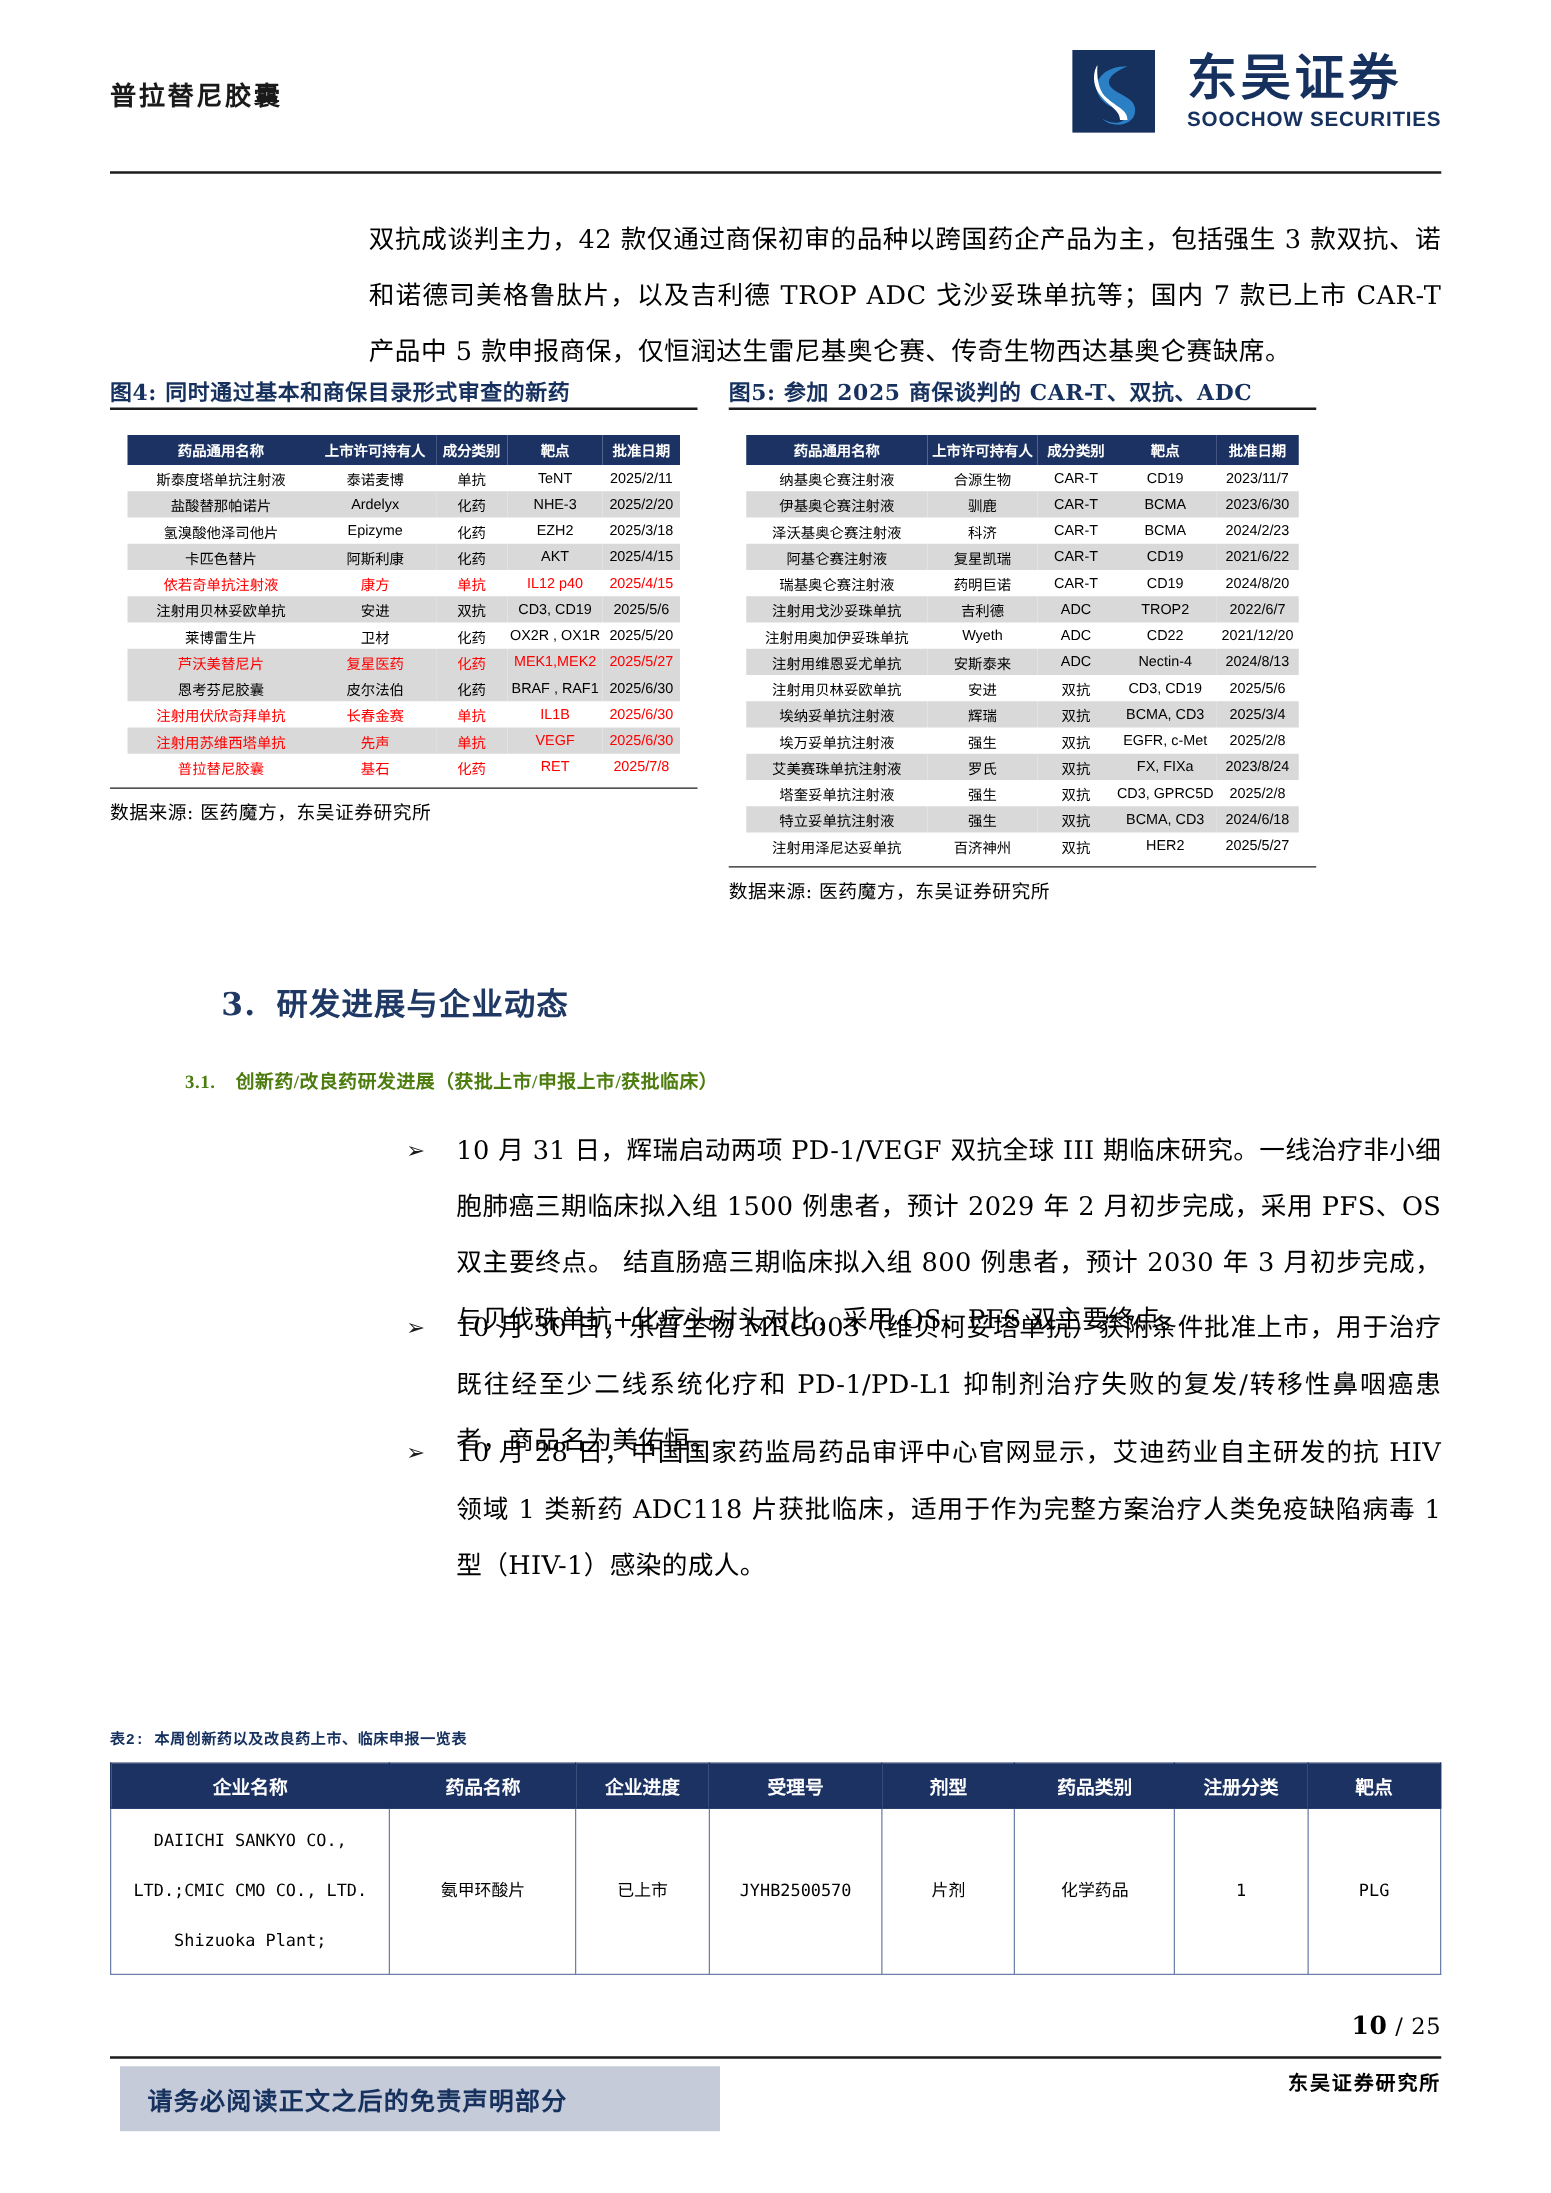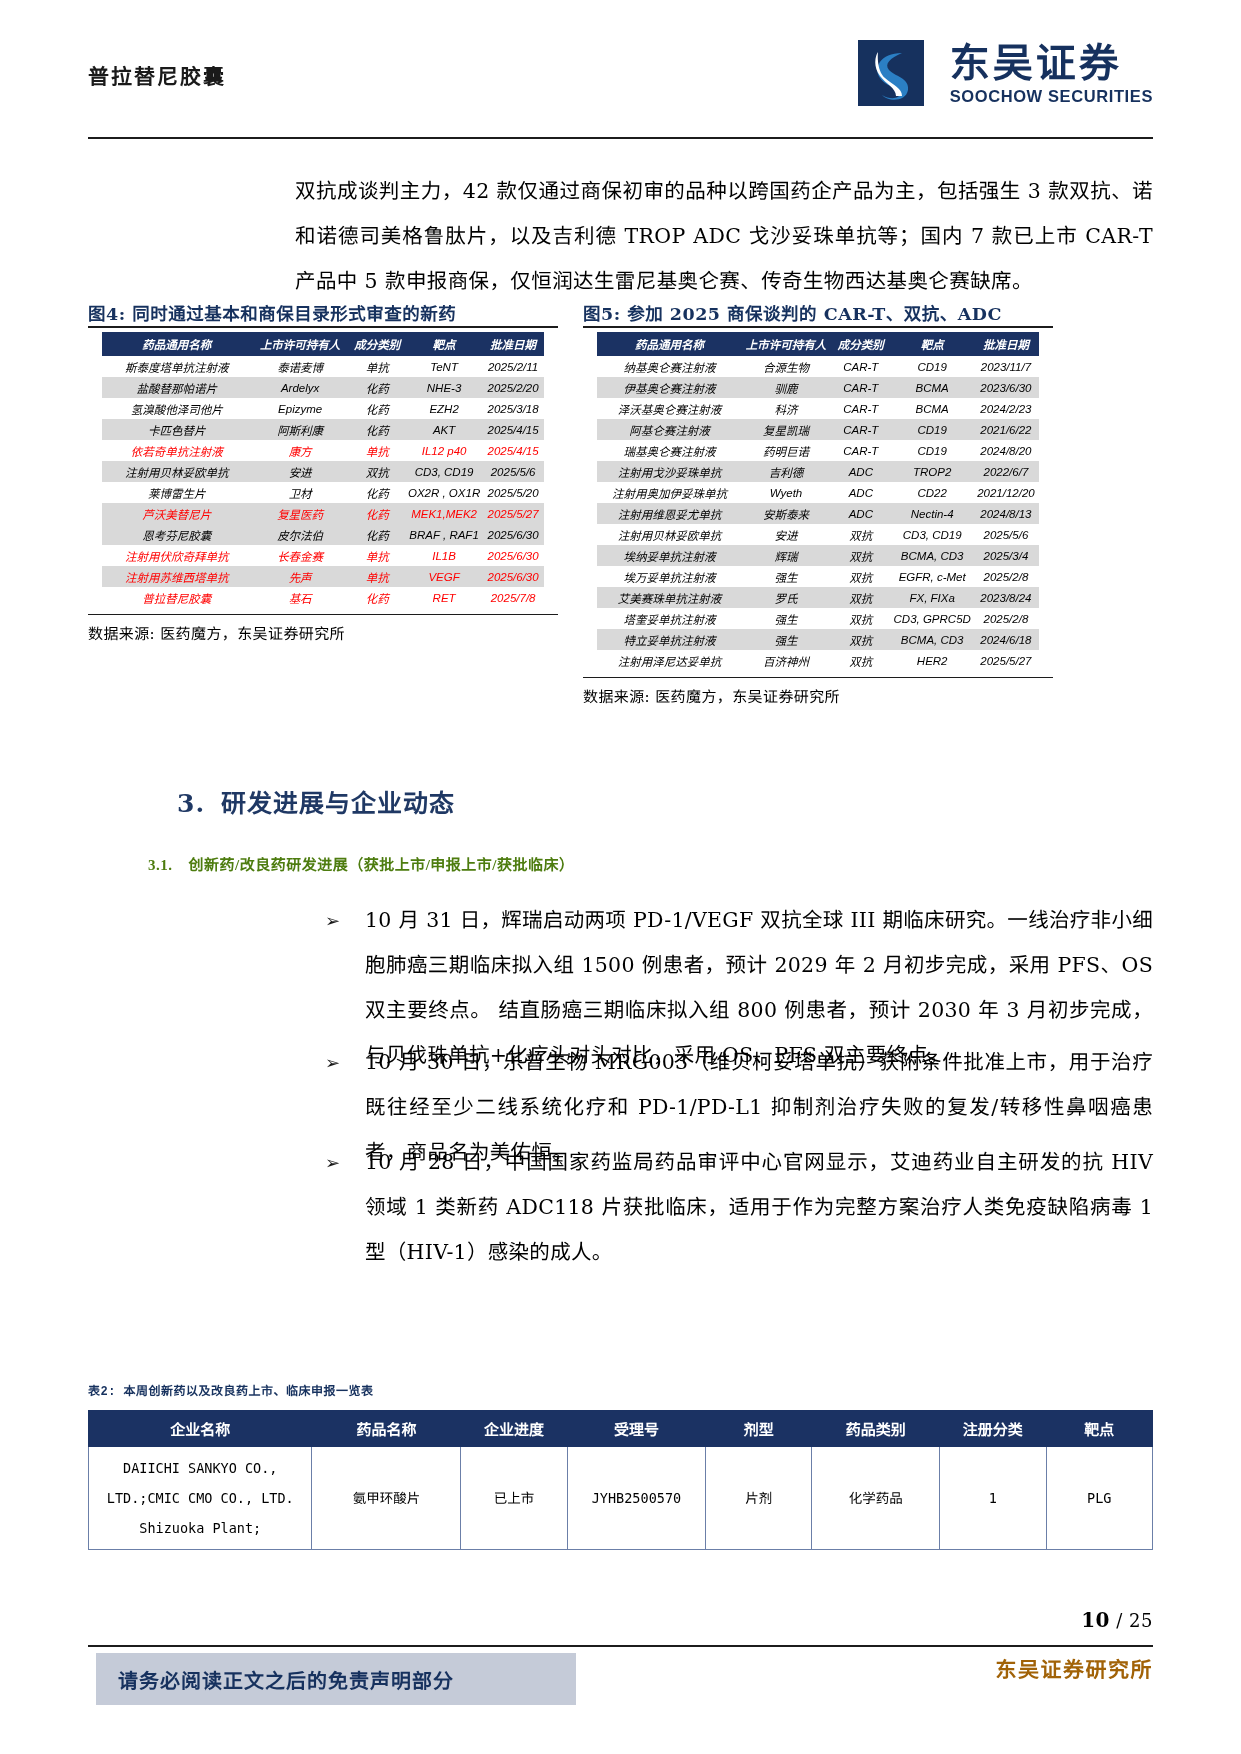--- a/index.html
+++ b/index.html
@@ -130,21 +130,21 @@
   table.data td {
     font-size: 11.5px;
     padding: 2.5px 2px;
     text-align: center;
     white-space: nowrap;
     color: #000;
   }
   table.data tr.alt td { background: #d9d9d9; }
   table.data tr.hi td { color: #ff0000; }
 
-  .tbl-wrap { margin-top: 4px; font-style: italic; }
+  .tbl-wrap { margin-top: 20px; }
   .tbl-inner { padding: 0 14px; }
 
   
   .h2 {
     position: absolute;
     left: 177px;
     font-size: 25px;
     font-weight: bold;
     color: #1f3864;
     letter-spacing: 1px;
@@ -212,21 +212,21 @@
   }
   table.tbl2 td {
     border: 1px solid #6b7fa8;
     font-size: 13.5px;
     padding: 6px 6px;
     text-align: center;
     vertical-align: middle;
     line-height: 30px;
     color: #000;
   }
-  table.tbl2 td.multi { line-height: 30px; }
+  table.tbl2 td.multi { line-height: 40px; }
 
   
   .page-num {
     position: absolute;
     right: 88px;
     top: 1608px;
     font-size: 18px;
     font-family: "DejaVu Serif", "Liberation Serif", serif;
     letter-spacing: 0.5px;
   }
@@ -252,23 +252,23 @@
     font-size: 20px;
     font-weight: bold;
     color: #16315e;
     letter-spacing: 1px;
     font-family: "DejaVu Serif", "Liberation Serif", serif;
   }
   .footer-right {
     position: absolute;
     right: 88px;
     top: 1653px;
-    font-size: 21px;
-    font-weight: bold;
-    color: #a16207;
+    font-size: 16px;
+    font-weight: bold;
+    color: #000000;
     letter-spacing: 1.5px;
     font-family: "DejaVu Serif", "Liberation Serif", serif;
   }
 </style>
 </head>
 <body>
 
 <div class="page-header">
   <div class="header-tag">普拉替尼胶囊</div>
   <div class="logo-wrap">

